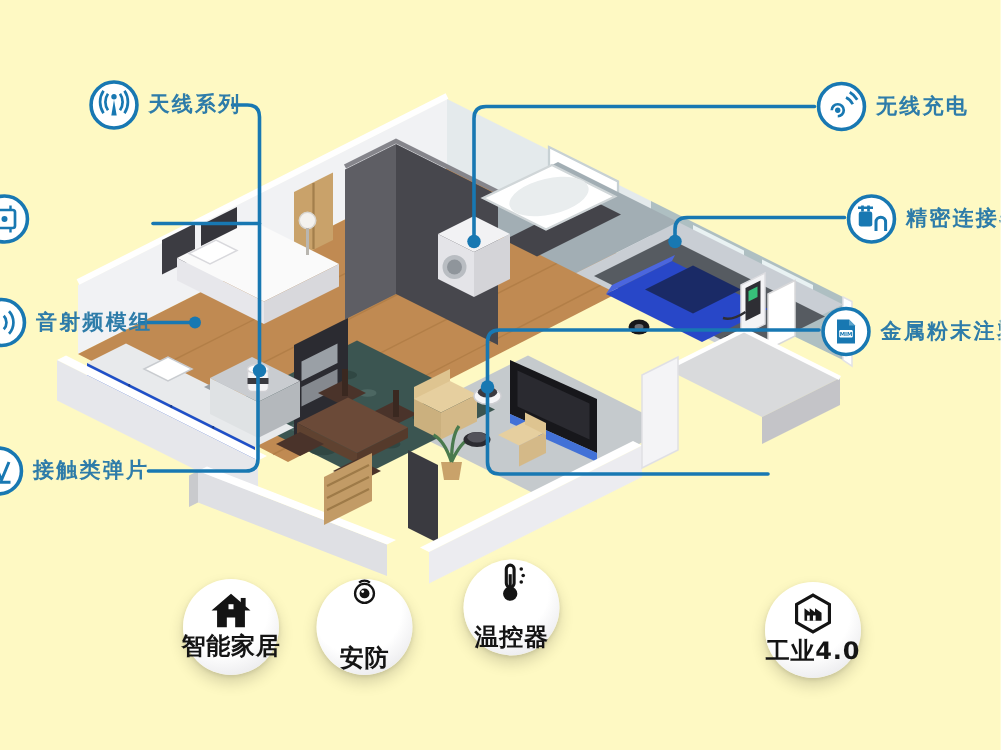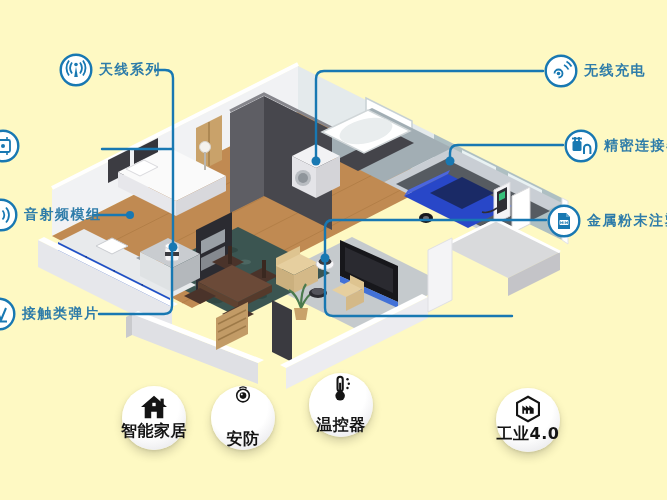--- a/index.html
+++ b/index.html
@@ -341,21 +341,21 @@
       <circle cx="14" cy="25" r="5.5" fill="#141414"></circle>
       <rect x="12.8" y="10" width="2.4" height="13" fill="#141414"></rect>
       <circle cx="22.5" cy="6" r="1.4" fill="#141414"></circle>
         <circle cx="24" cy="11" r="1.4" fill="#141414"></circle>
         <circle cx="22.5" cy="16" r="1.4" fill="#141414"></circle>
     </svg>
     <span class="blabel">温控器</span>
   </div>
 
 
-  <div class="badge" style="left:496px;top:388px;">
+  <div class="badge" style="left:510px;top:388px;">
     <svg width="30" height="28" viewBox="0 0 34 32">
       <path d="M17 2 L29.5 9 V23 L17 30 L4.5 23 V9 Z" fill="none" stroke="#141414" stroke-width="2.4"></path>
       <path d="M10.5 21.5 V12 l4 3 v-3 l4 3 v-3 l5 3.5 v6 z" fill="#141414"></path>
       <rect x="12.5" y="17.5" width="2" height="4" fill="#ffffff"></rect>
       <rect x="17" y="17.5" width="2" height="4" fill="#ffffff"></rect>
     </svg>
     <span class="blabel">工业4.0</span>
   </div>
 
 </div>

